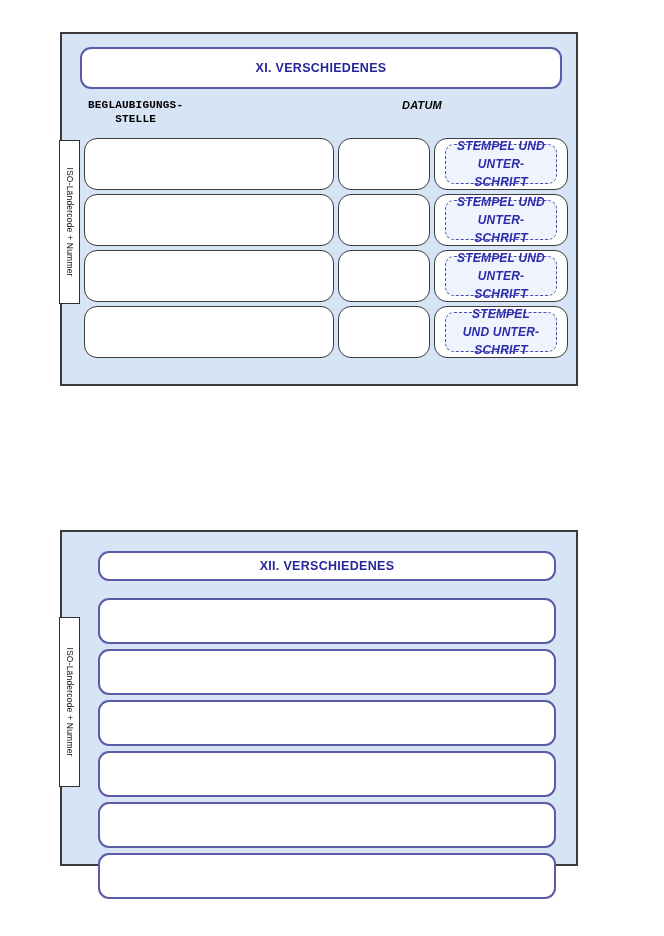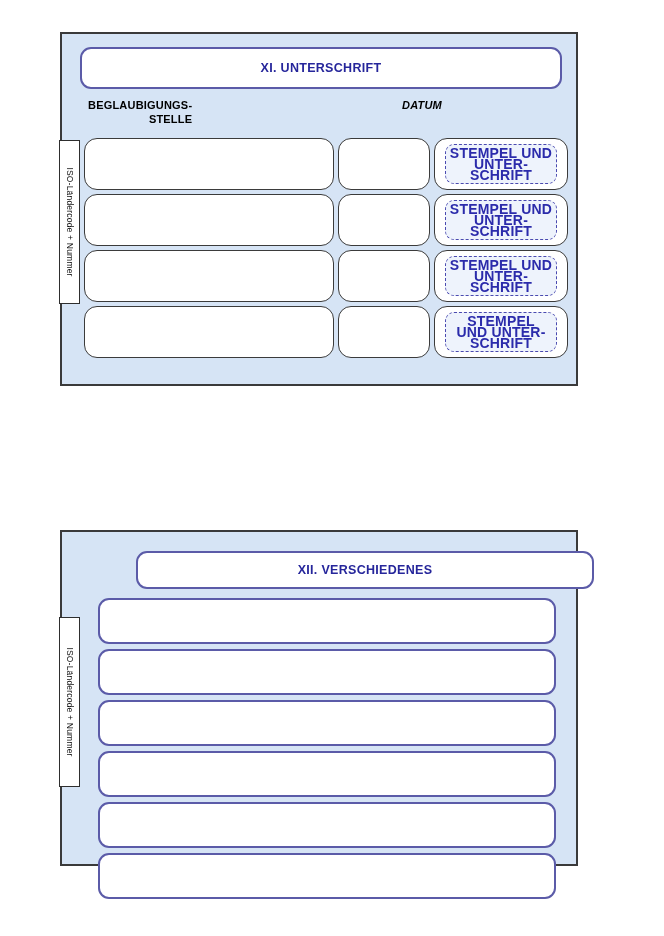--- a/index.html
+++ b/index.html
@@ -58,22 +58,21 @@
   #panel-beglaubigung .title-bar {
     left: 18px;
     top: 13px;
     width: 482px;
     height: 42px;
   }
   #panel-verschiedenes .title-bar {
     left: 36px;
     top: 19px;
     width: 458px;
-    height: 38px;
-    margin-left: 38px;
+    height: 30px;
   }
 
   
   .iso-tab {
     position: absolute;
     background: #ffffff;
     border: 1.5px solid #2e2e2e;
     box-sizing: border-box;
     display: flex;
     align-items: center;
@@ -108,21 +107,21 @@
     height: 38px;
   }
   .col-head {
     position: absolute;
     font-size: 11px;
     font-weight: bold;
     color: #000000;
     line-height: 13.5px;
     letter-spacing: 0.2px;
   }
-  .col-head.h-stelle { left: 0px;   top: 2px;  text-align: right; }
+  .col-head.h-stelle { left: 0px;   top: 2px;  text-align: center; font-family: Liberation Mono, monospace; }
   .col-head.h-datum  { left: 292px; top: 2px;  width: 84px; text-align: center; }
   .col-head.h-stamp  { left: 376px; top: 2px;  width: 120px; text-align: center; }
 
   
   .rows {
     position: absolute;
   }
   #panel-beglaubigung .rows {
     left: 22px;
     top: 104px;
@@ -168,23 +167,24 @@
     width: 112px;
     height: 40px;
     display: flex;
     align-items: center;
     justify-content: center;
     text-align: center;
     box-sizing: border-box;
   }
   .stamp-box .stamp-text {
     color: #2b2bab;
-    font-size: 14px;
+    font-size: 12px;
+    font-style: italic;
     font-weight: bold;
-    line-height: 11px;
+    line-height: 18px;
     letter-spacing: 0.2px;
     white-space: pre-line;
   }
 
   
   .wide-field {
     background: #ffffff;
     border: 2px solid #5b5ba8;
     border-radius: 11px;
     box-sizing: border-box;
@@ -192,21 +192,21 @@
     height: 46px;
     margin-bottom: 5px;
   }
 </style>
 </head>
 <body>
 
 <div class="panel" id="panel-beglaubigung">
 
   <div class="title-bar">
-    <span class="title-text">XI. UNTERSCHRIFT</span>
+    <span class="title-text">XI. VERSCHIEDENES</span>
   </div>
 
   <div class="iso-tab">
     <span class="iso-label">ISO-Ländercode + Nummer</span>
   </div>
 
   <div class="col-headers">
     <div class="col-head h-stelle" style="white-space:pre-line;">BEGLAUBIGUNGS-
 STELLE</div>
     <div class="col-head h-datum" style="white-space:pre-line;font-style:italic;">DATUM</div>

